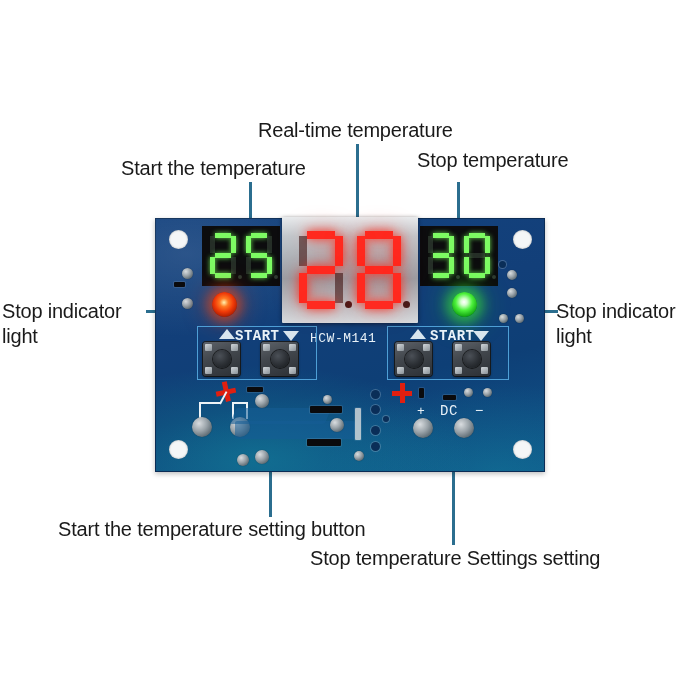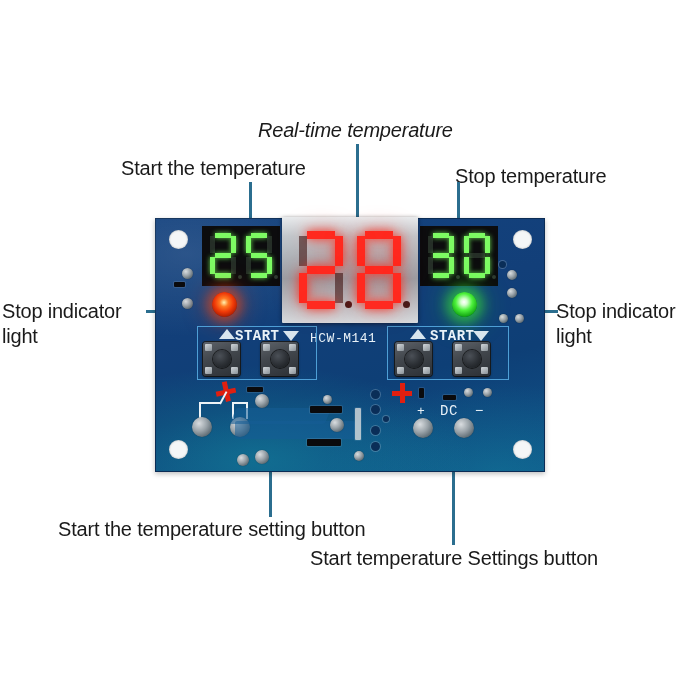--- a/index.html
+++ b/index.html
@@ -11,23 +11,23 @@
 
   
   .callout{
     position:absolute;
     color:#1a1a1a;
     font-size:20px;
     line-height:25px;
     white-space:pre-line;
     letter-spacing:-0.2px;
   }
-  #lbl-realtime{ left:258px; top:118px;font-style:italic; }
+  #lbl-realtime{ left:258px; top:118px; }
   #lbl-start-temp{ left:121px; top:156px; }
-  #lbl-stop-temp{ left:417px; top:164px;margin-left:38px; }
+  #lbl-stop-temp{ left:417px; top:148px; }
   #lbl-start-led{ left:2px;   top:299px; }
   #lbl-stop-led{  left:556px; top:299px; }
   #lbl-start-btn{ left:58px;  top:517px; }
   #lbl-stop-btn{  left:310px; top:546px; }
 
   
   .leader{ position:absolute; background:#2b6e8f; }
   .leader.v{ width:3px; }
   .leader.h{ height:3px; }
 
@@ -170,21 +170,21 @@
 <body>
 
 <div class="callout" id="lbl-realtime">Real-time temperature</div>
 <div class="callout" id="lbl-start-temp">Start the temperature</div>
 <div class="callout" id="lbl-stop-temp">Stop temperature</div>
 <div class="callout" id="lbl-start-led">Stop indicator
 light</div>
 <div class="callout" id="lbl-stop-led">Stop indicator
 light</div>
 <div class="callout" id="lbl-start-btn">Start the temperature setting button</div>
-<div class="callout" id="lbl-stop-btn">Start temperature Settings button</div>
+<div class="callout" id="lbl-stop-btn">Stop temperature Settings setting</div>
 
 <div class="leader v" id="ld-realtime"></div>
 <div class="leader v" id="ld-start-temp"></div>
 <div class="leader v" id="ld-stop-temp"></div>
 <div class="leader h" id="ld-start-led"></div>
 <div class="leader h" id="ld-stop-led"></div>
 <div class="leader v" id="ld-start-btn"></div>
 <div class="leader v" id="ld-stop-btn"></div>
 
 <div id="pcb">

